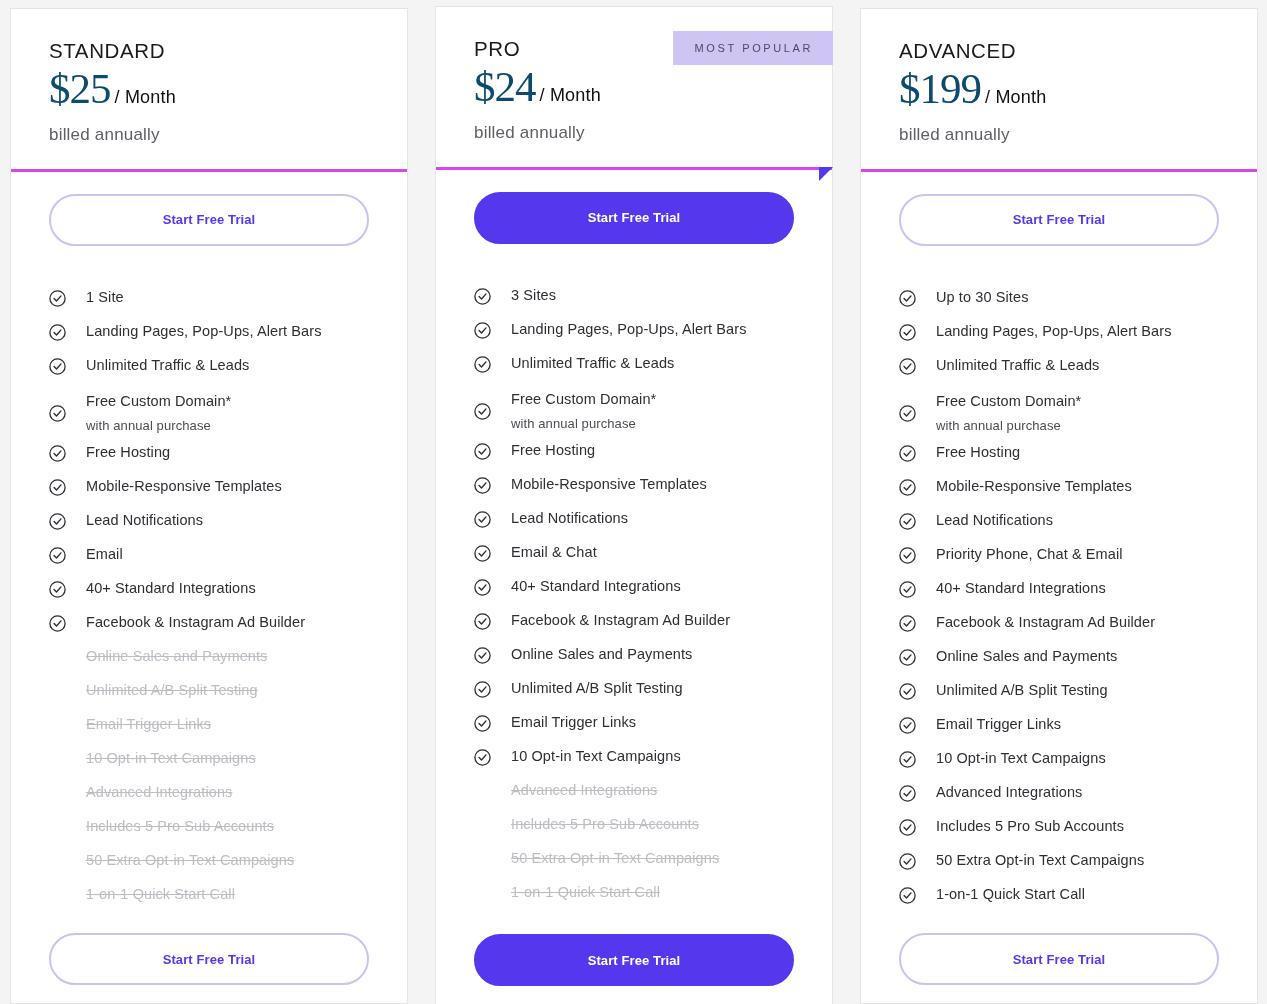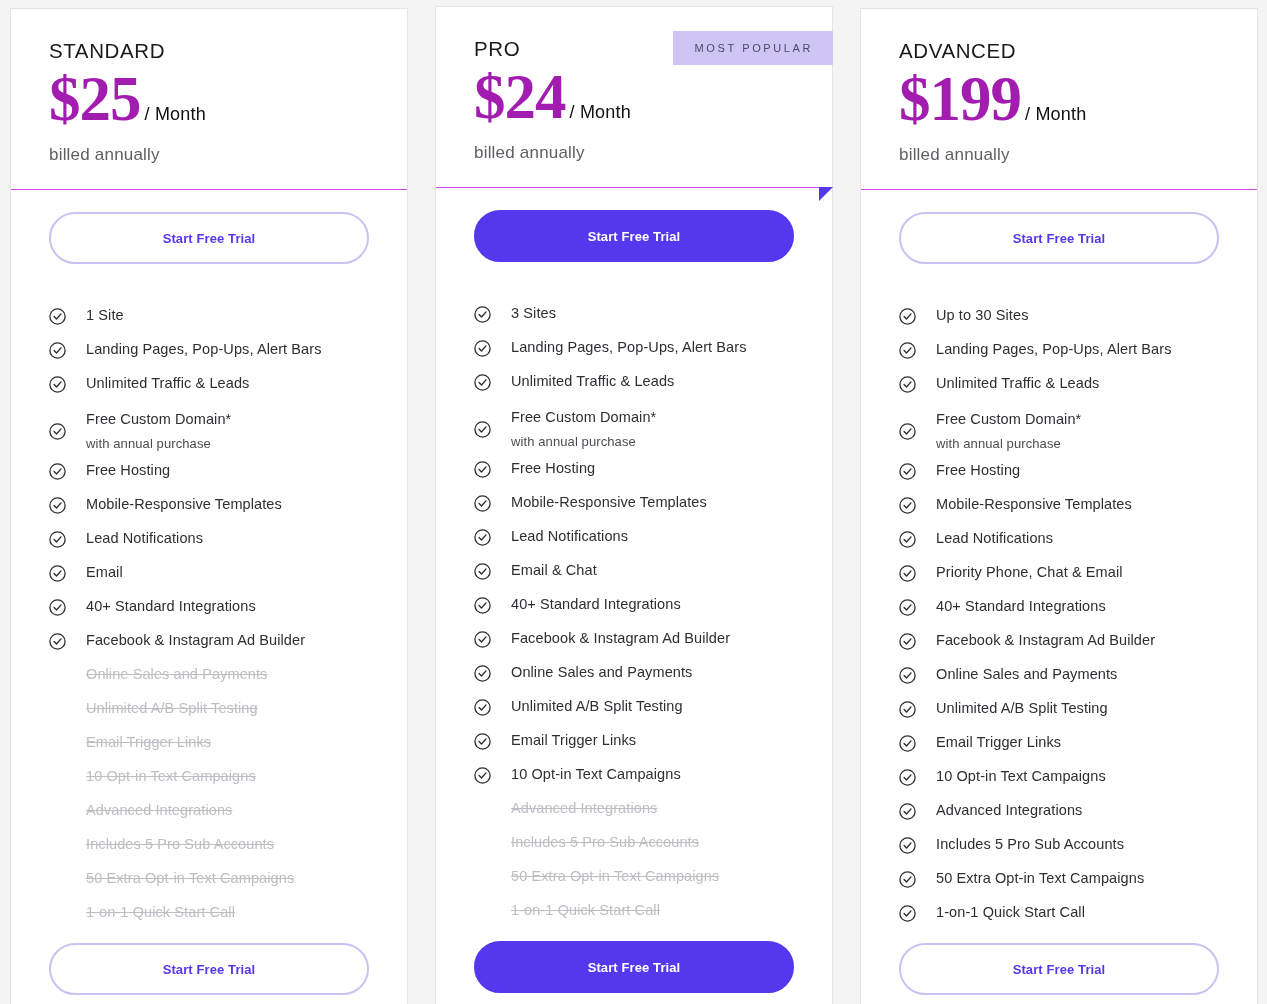--- a/index.html
+++ b/index.html
@@ -31,45 +31,45 @@
   }
   .card.featured {
     width: 398px;
     margin-top: -2px;
     min-height: 999px;
   }
 
   
   .card-head {
     padding: 30px 38px 24px 38px;
-    border-bottom: 1px solid #d946ef;
+    border-bottom: 3px solid #d946ef;
     position: relative;
     min-height: 159px;
   }
 
   .plan-name {
     font-size: 20.5px;
     letter-spacing: 0.6px;
     color: #1b1b1f;
     font-weight: 400;
     margin-bottom: 2px;
   }
 
   .price-row {
     display: flex;
     align-items: baseline;
     margin-top: 4px;
   }
 
   .price {
     font-family: "Liberation Serif", serif;
-    font-size: 63px;
+    font-size: 43px;
     line-height: 1.02;
-    font-weight: 700;
-    color: #a21caf;
+    font-weight: 400;
+    color: #0c4a6e;
     letter-spacing: -1px;
   }
 
   .per-month {
     font-size: 18px;
     color: #111114;
     font-weight: 500;
     margin-left: 4px;
     letter-spacing: 0.2px;
   }

